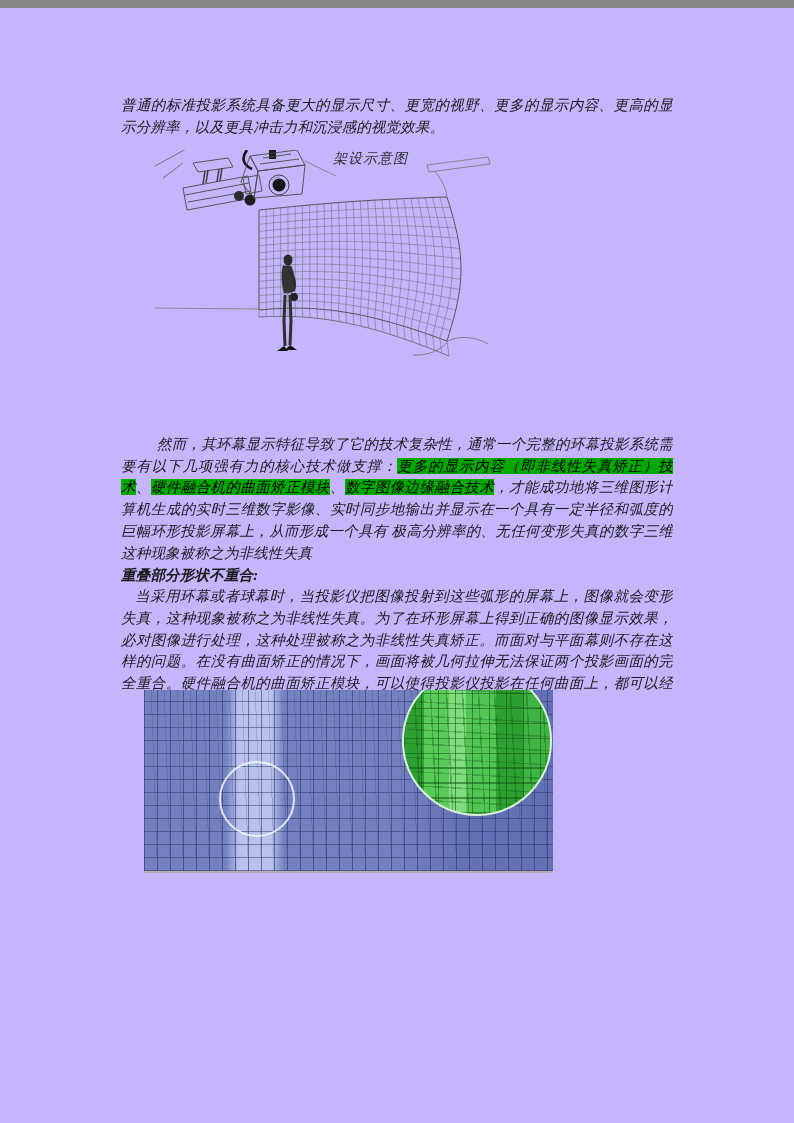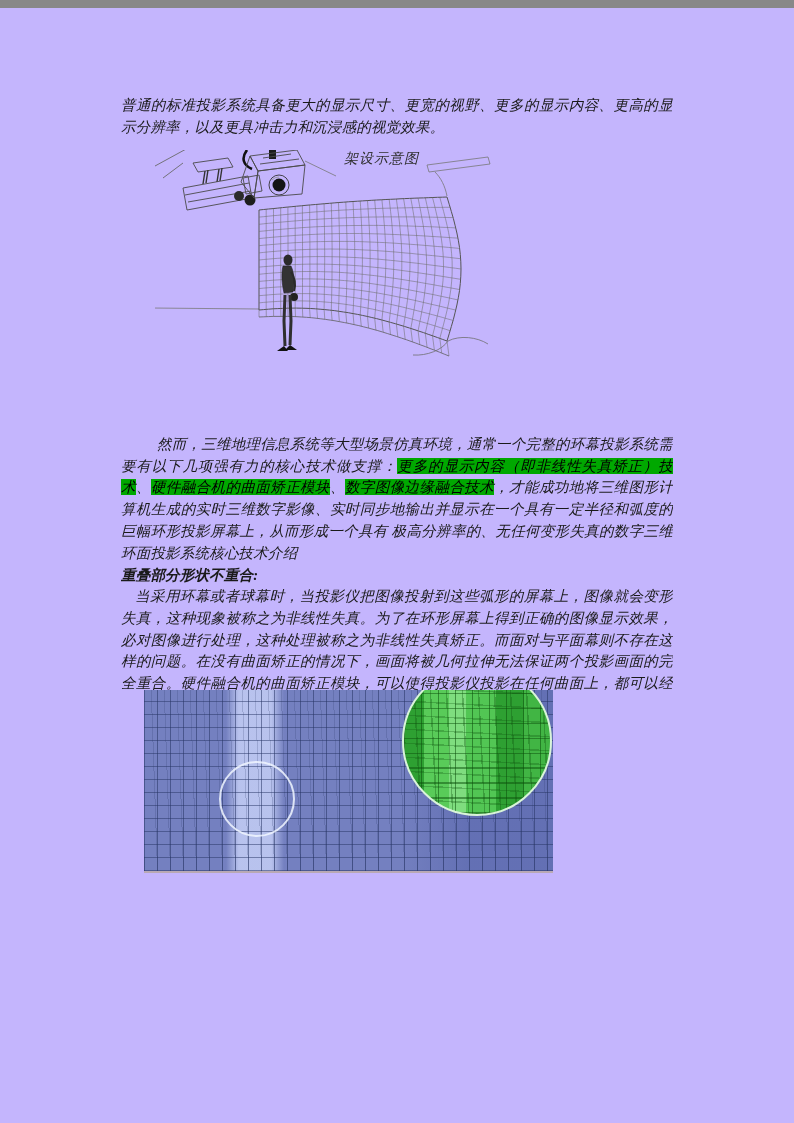--- a/index.html
+++ b/index.html
@@ -31,21 +31,21 @@
     letter-spacing:0.2px;margin:0;overflow:hidden;
   }
   .p-core{height:109px;}
   .p-geom{height:110px;}
   .oneline{height:21.7px;white-space:nowrap;}
 
   
   .diagram{position:absolute;left:155px;top:142px;width:345px;height:212px;}
   .diagram svg{position:absolute;left:0;top:0;}
   .diagram-label{
-    position:absolute;left:189px;top:0px;
+    position:absolute;left:178px;top:0px;
     font-size:14px;color:#2f2f2f;letter-spacing:1px;white-space:nowrap;
   }
 
   
   .photo{
     position:absolute;left:144px;top:682px;width:409px;height:181px;
     background:#7480c0;overflow:hidden;
     border-bottom:2px solid #b9a9b4;
   }
   .photo .band{
@@ -210,22 +210,22 @@
         <path d="M135,145 L136,171 L135,195" stroke="#2f2f2f" stroke-width="3" fill="none"></path>
         <path d="M129,196 L122,201 L133,201 Z" fill="#111"></path>
         <path d="M135,195 L142,200 L130,200 Z" fill="#111"></path>
       </g>
     </svg>
     <div class="diagram-label">架设示意图</div>
   </div>
 
 
   <div class="flowcol">
-    <p class="fpara indent2 p-core"><span>然而，三维地理信息系统等大型场景仿真环境，通常一个完整的环幕投影系统需要有以下几项强有力的核心技术做支撑：</span><span class="hl">更多的显示内容（即非线性失真矫正）技术</span><span>、</span><span class="hl">硬件融合机的曲面矫正模块</span><span>、</span><span class="hl">数字图像边缘融合技术</span><span>，才能成功地将三维图形计算机生成的实时三维数字影像、实时同步地输出并显示在一个具有一定半径和弧度的巨幅环形投影屏幕上，从而形成一个具有 极高分辨率的、无任何变形失真的数字三维立体影像。</span></p>
-    <p class="fpara oneline">环面投影系统核心技术介绍</p>
+    <p class="fpara indent2 p-core"><span>然而，其环幕显示特征导致了它的技术复杂性，通常一个完整的环幕投影系统需要有以下几项强有力的核心技术做支撑：</span><span class="hl">更多的显示内容（即非线性失真矫正）技术</span><span>、</span><span class="hl">硬件融合机的曲面矫正模块</span><span>、</span><span class="hl">数字图像边缘融合技术</span><span>，才能成功地将三维图形计算机生成的实时三维数字影像、实时同步地输出并显示在一个具有一定半径和弧度的巨幅环形投影屏幕上，从而形成一个具有 极高分辨率的、无任何变形失真的数字三维立体影像。</span></p>
+    <p class="fpara oneline">这种现象被称之为非线性失真</p>
     <p class="fpara oneline bold">重叠部分形状不重合:</p>
     <p class="fpara indent1 p-geom">当采用环幕或者球幕时，当投影仪把图像投射到这些弧形的屏幕上，图像就会变形失真，这种现象被称之为非线性失真。为了在环形屏幕上得到正确的图像显示效果，必对图像进行处理，这种处理被称之为非线性失真矫正。而面对与平面幕则不存在这样的问题。在没有曲面矫正的情况下，画面将被几何拉伸无法保证两个投影画面的完全重合。硬件融合机的曲面矫正模块，可以使得投影仪投影在任何曲面上，都可以经过矫正以获得一个正规的图像。</p>
   </div>
 
   <div class="photo">
     <div class="band"></div>
     <div class="darkside"></div>
     <div class="grid"></div>
     <div class="circle-white"></div>
     <div class="circle-green"></div>

